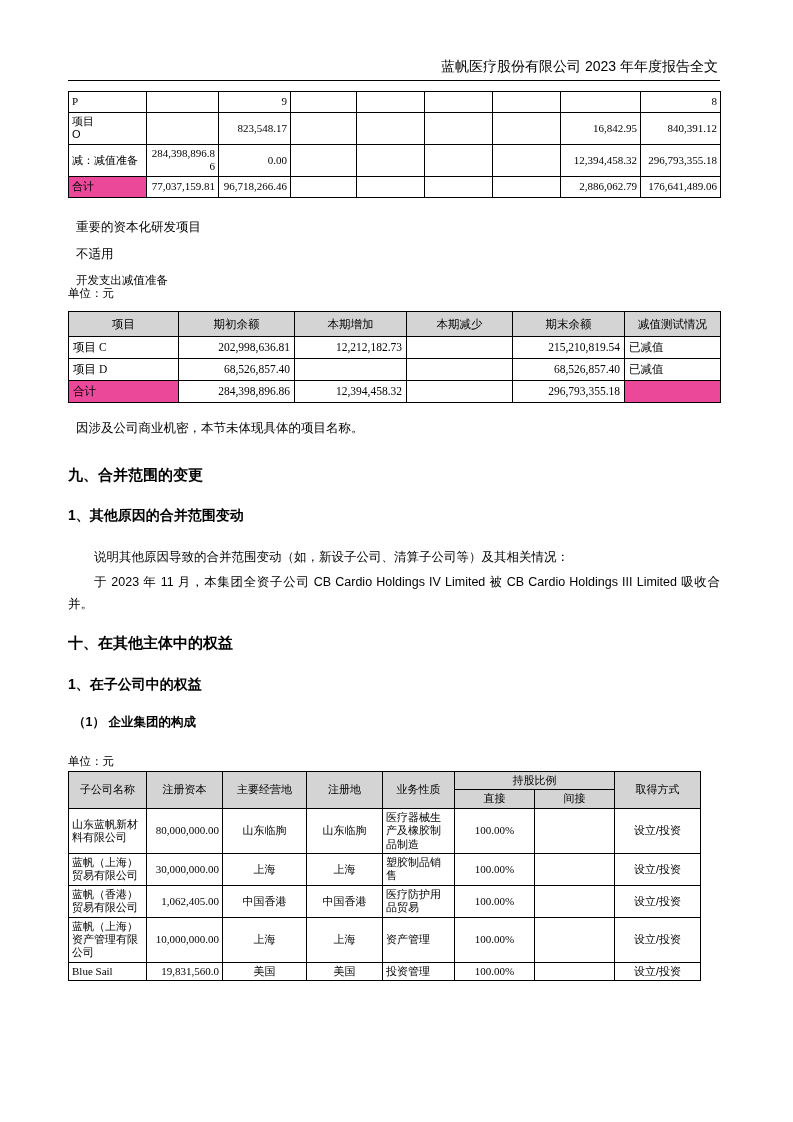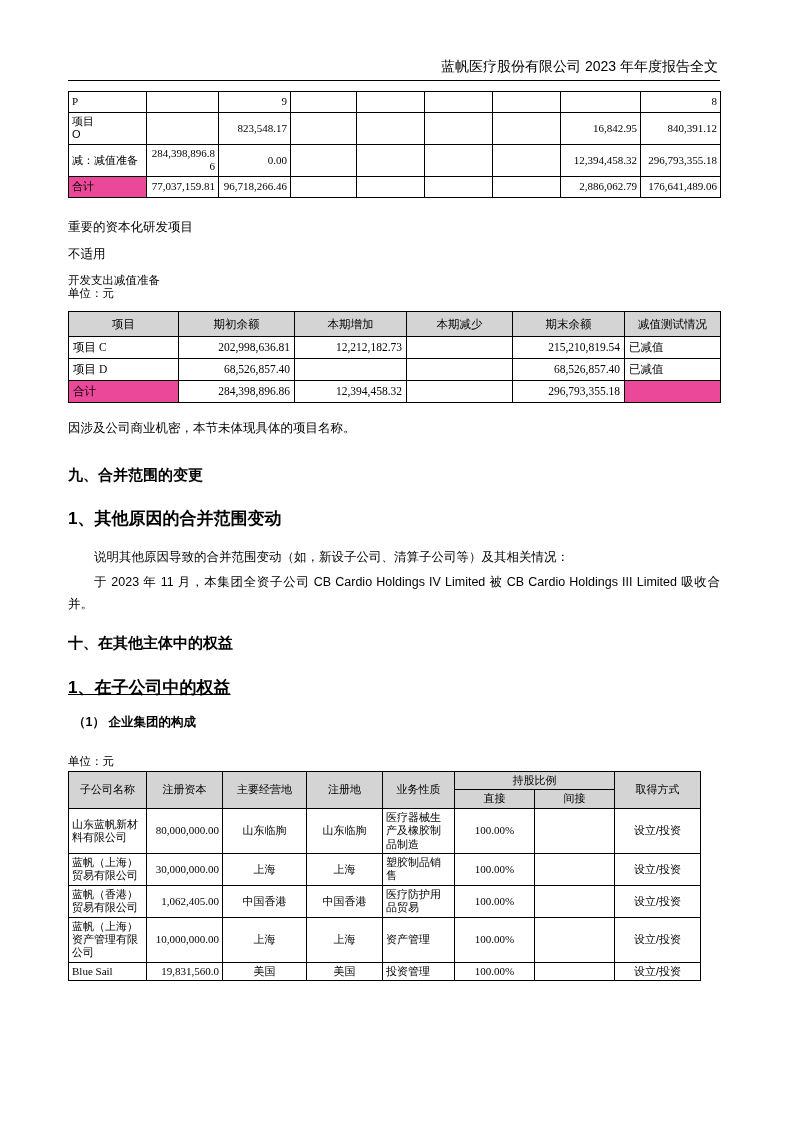--- a/index.html
+++ b/index.html
@@ -63,21 +63,21 @@
   .gray { background: #ec4899; }
 
   
   .tbl1-wrap { position: absolute; left: 68px; top: 91px; }
   table.tbl1 { width: 652px; }
   table.tbl1 td { height: 16px; }
 
   
   .para {
     position: absolute;
-    left: 68px;
+    left: 76px;
     font-size: 12.5px;
     font-family: "Liberation Sans", "DejaVu Sans", sans-serif;
     line-height: 1.5;
     white-space: nowrap;
   }
   .para-body {
     position: absolute;
     left: 68px;
     width: 652px;
     font-size: 12.5px;
@@ -98,21 +98,21 @@
     position: absolute;
     left: 68px;
     font-size: 15px;
     font-weight: bold;
     font-family: "Liberation Sans", "DejaVu Sans", sans-serif;
     white-space: nowrap;
   }
   .h-sub {
     position: absolute;
     left: 68px;
-    font-size: 17px;
+    font-size: 14px;
     font-weight: bold;
     font-family: "Liberation Sans", "DejaVu Sans", sans-serif;
     white-space: nowrap;
   }
   .h-sub2 {
     position: absolute;
     left: 73px;
     font-size: 12.5px;
     font-weight: bold;
     font-family: "Liberation Sans", "DejaVu Sans", sans-serif;
@@ -265,21 +265,21 @@
   </div>
 
   <div class="para" style="top:419px;">因涉及公司商业机密，本节未体现具体的项目名称。</div>
 
   <div class="h-sec" style="top:466px;">九、合并范围的变更</div>
   <div class="h-sub" style="top:507px;">1、其他原因的合并范围变动</div>
   <div class="para-body indent" style="top:547px;">说明其他原因导致的合并范围变动（如，新设子公司、清算子公司等）及其相关情况：</div>
   <div class="para-body indent" style="top:572px;">于 2023 年 11 月，本集团全资子公司 CB Cardio Holdings IV Limited 被 CB Cardio Holdings III Limited 吸收合并。</div>
 
   <div class="h-sec" style="top:634px;">十、在其他主体中的权益</div>
-  <div class="h-sub" style="top:676px;text-decoration:underline;">1、在子公司中的权益</div>
+  <div class="h-sub" style="top:676px;">1、在子公司中的权益</div>
   <div class="h-sub2" style="top:714px;">（1） 企业集团的构成</div>
   <div class="unit" style="top:754px;">单位：元</div>
 
   <div class="tbl3-wrap">
     <table class="doc tbl3">
       <colgroup>
         <col style="width:78px">
         <col style="width:76px">
         <col style="width:84px">
         <col style="width:76px">

